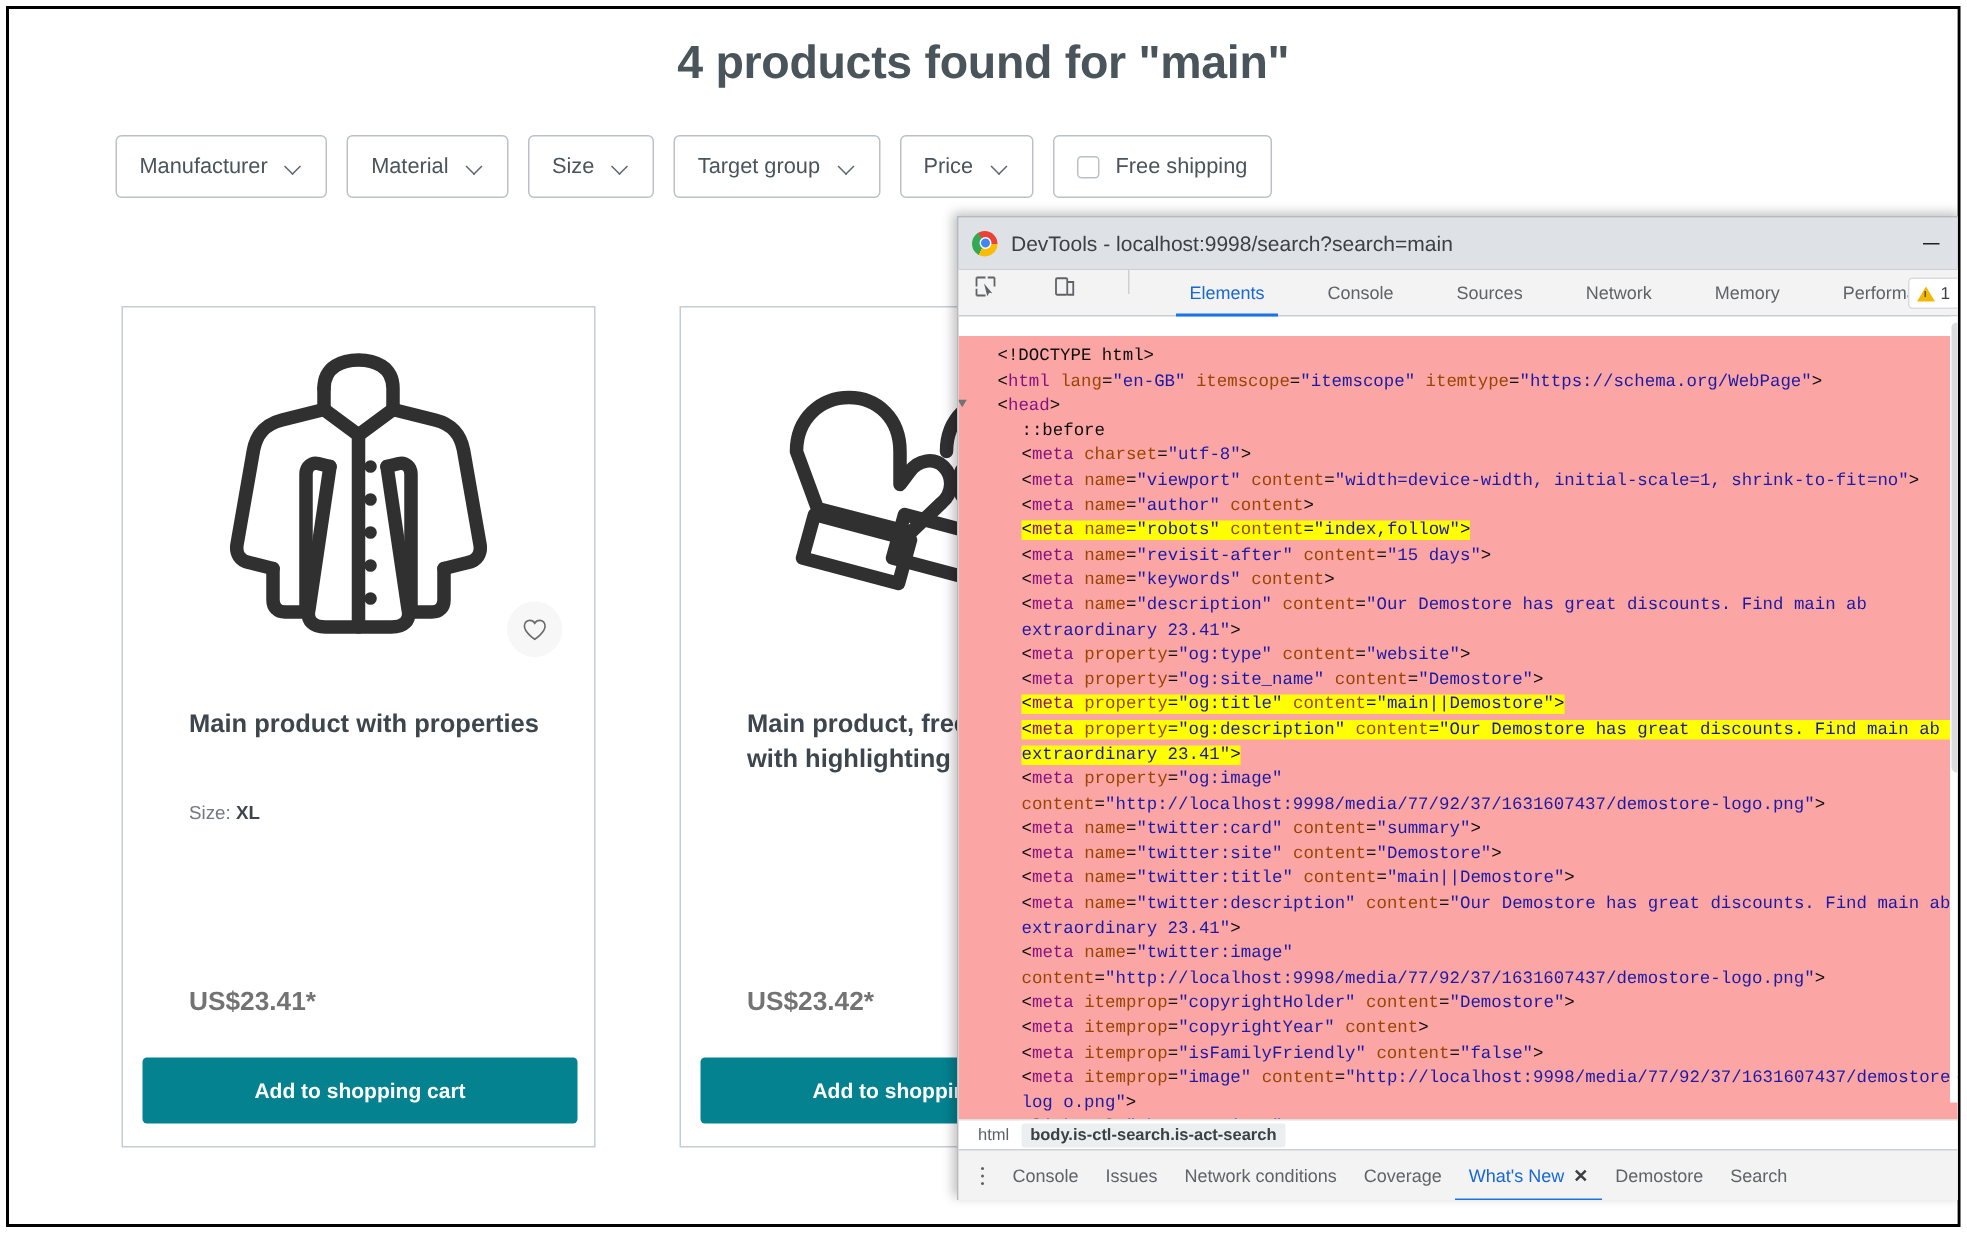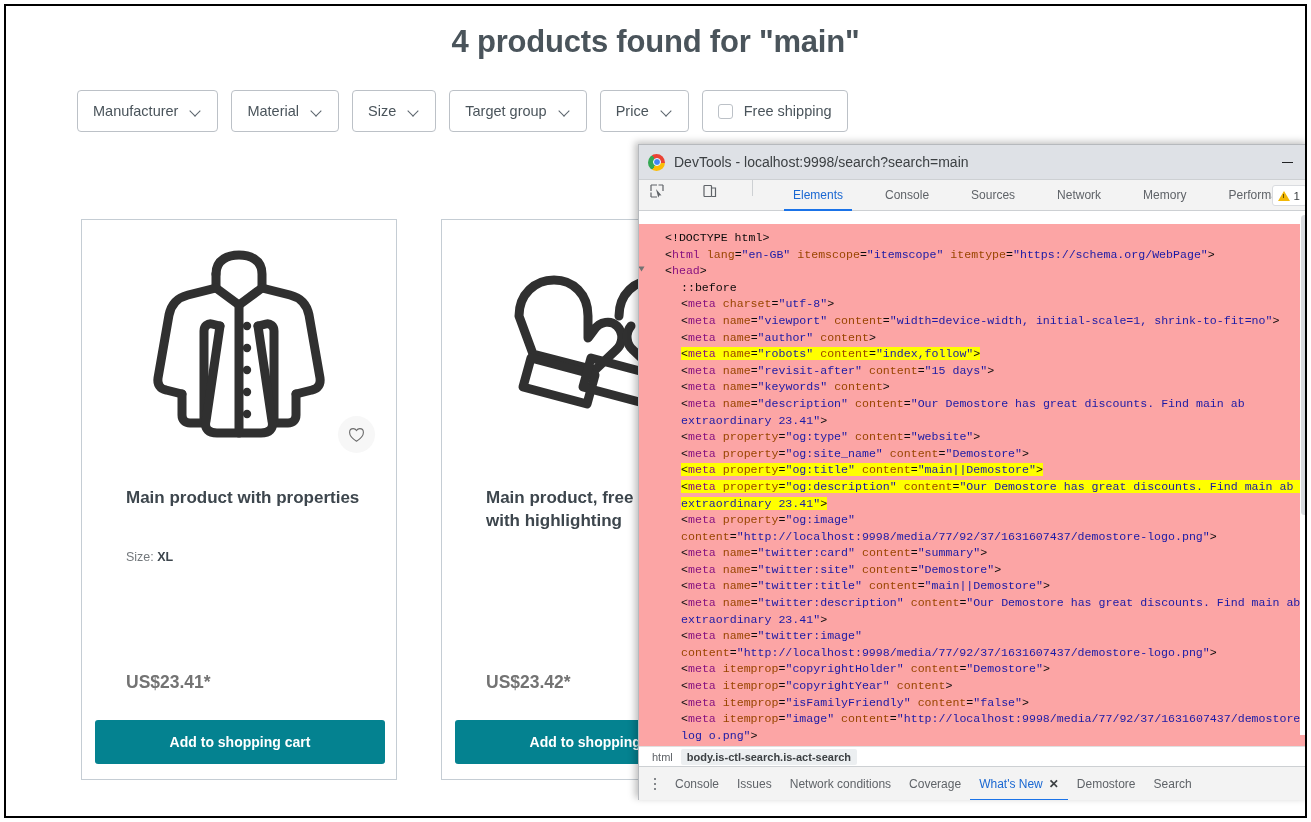--- a/index.html
+++ b/index.html
@@ -83,23 +83,23 @@
     border: 1.5px solid #bcc1c7;
     border-radius: 3px;
     background: #fff;
     margin-right: 11px;
     flex: none;
   }
 
   
   #product-grid {
     position: absolute;
-    left: 75px; top: 213px;
-    display: flex;
-    gap: 44px;
+    left: 75px; top: 198px;
+    display: flex;
+    gap: 56px;
   }
   .product-card {
     width: 316px;
     height: 561px;
     border: 1px solid #c5cdd4;
     background: #fff;
     position: relative;
   }
   .card-media {
     position: absolute;

